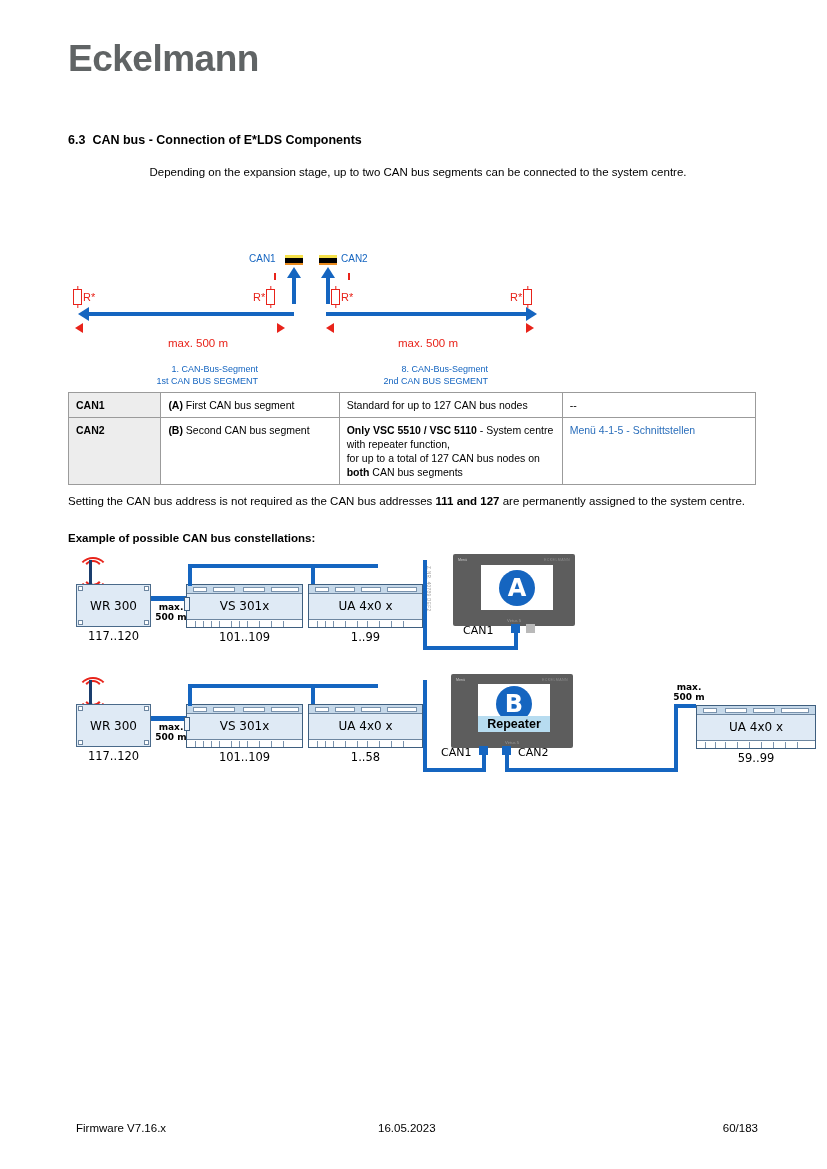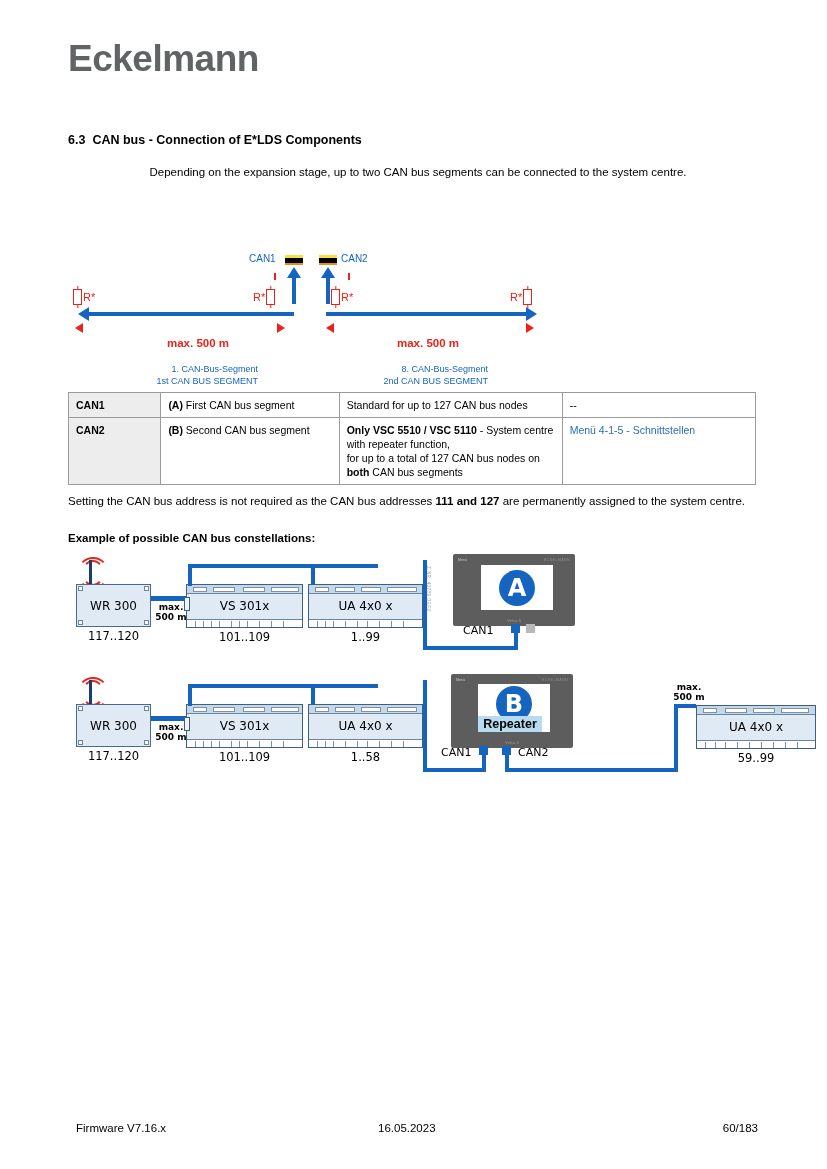--- a/index.html
+++ b/index.html
@@ -214,21 +214,20 @@
   }
   .rterm .res::before { top: -4px; }
   .rterm .res::after  { bottom: -4px; }
   .rterm .lbl { vertical-align: middle; }
 
   .max500 {
     position: absolute;
     font-size: 11.5px;
     color: #e8231a;
     text-align: center;
-    font-weight: bold;
   }
   .seg-label {
     position: absolute;
     font-size: 9px;
     color: #1565c0;
     text-align: right;
     line-height: 12px;
   }
 
   
@@ -708,21 +707,21 @@
 
   <div class="busline-vert" style="left:355px; top:8px; height:92px;"></div>
   <div class="busline" style="left:355px; top:96px; width:63px;"></div>
   <div class="busline-vert" style="left:414px; top:76px; height:24px;"></div>
 
   <div class="sys-device" style="left:383px; top:2px; width:122px; height:74px;">
     <div class="tiny-left">Menü</div>
     <div class="tiny-right">ECKELMANN</div>
     <div class="screen" style="left:27px; top:10px; width:72px; height:48px;"></div>
     <div class="badge-circle" style="left:45px; top:12px;">B</div>
-    <div class="repeater-band" style="left:27px; top:42px; width:64px; height:16px;">Repeater</div>
+    <div class="repeater-band" style="left:27px; top:42px; width:72px; height:16px;">Repeater</div>
     <div class="tiny-bottom">Virtus 5</div>
   </div>
   <div class="can-port" style="left:411px; top:74px;"></div>
   <div class="can-port" style="left:434px; top:74px;"></div>
   <div class="canlabel" style="left:373px; top:74px;">CAN1</div>
   <div class="canlabel" style="left:450px; top:74px;">CAN2</div>
 
   <div class="busline-vert" style="left:437px; top:76px; height:24px;"></div>
   <div class="busline" style="left:437px; top:96px; width:173px;"></div>
   <div class="busline-vert" style="left:606px; top:32px; height:68px;"></div>

